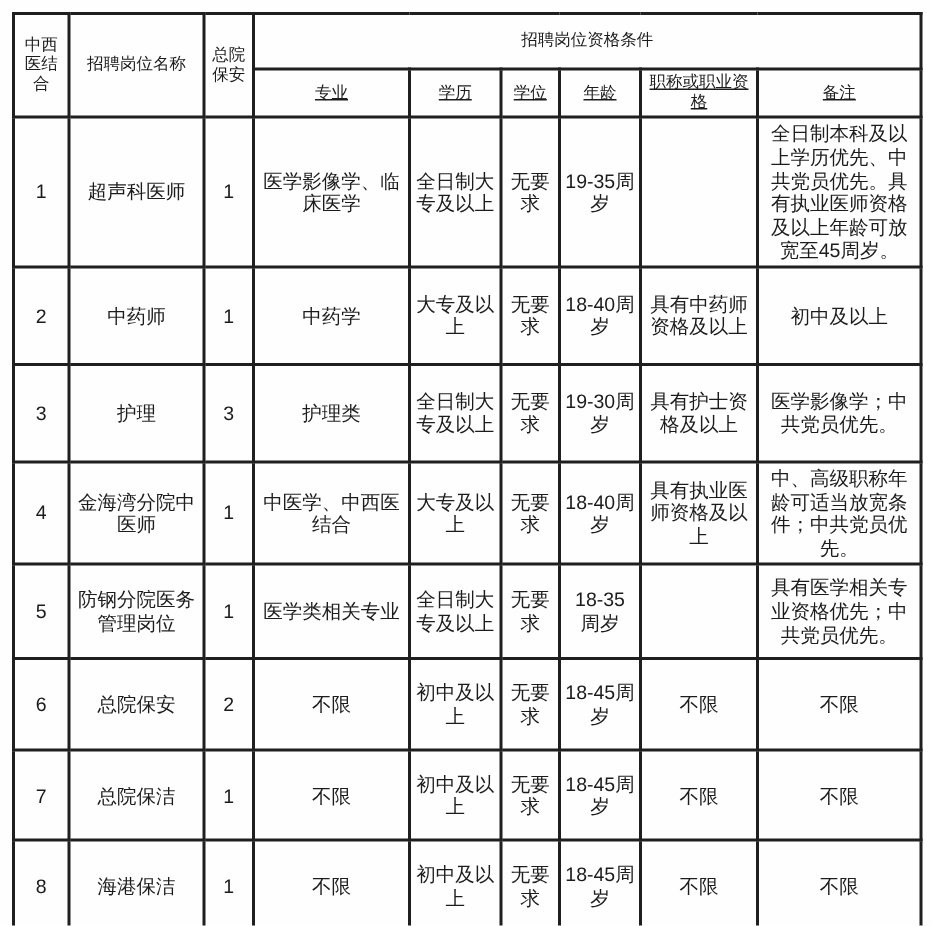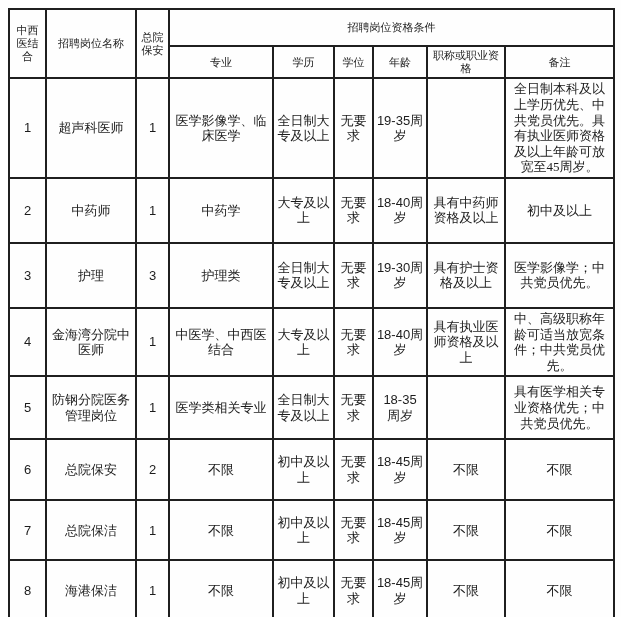--- a/index.html
+++ b/index.html
@@ -33,31 +33,31 @@
     vertical-align: middle;
     padding: 2px 2px;
     font-weight: normal;
     word-break: break-all;
     overflow: hidden;
   }
   table.recruit thead th {
     font-size: 11px;
   }
   .h1 { height: 37px; }
-  .h2 { height: 28px; }
+  .h2 { height: 28px; text-decoration: underline; }
   .r1 { height: 82px; }
   .r2 { height: 65px; }
   .r3 { height: 65px; }
   .r4 { height: 68px; }
   .r5 { height: 63px; }
   .r6 { height: 61px; }
   .r7 { height: 60px; }
   .r8 { height: 61px; }
   .ta-left { text-align: left; margin-top: 23px; }
-  .remark-cell { padding: 2px 3px; font-family: Liberation Serif, serif; }
+  .remark-cell { padding: 2px 3px; }
 </style>
 </head>
 <body>
 
 <div class="page">
   <table class="recruit">
     <colgroup>
       <col style="width:37px">
       <col style="width:90px">
       <col style="width:33px">

